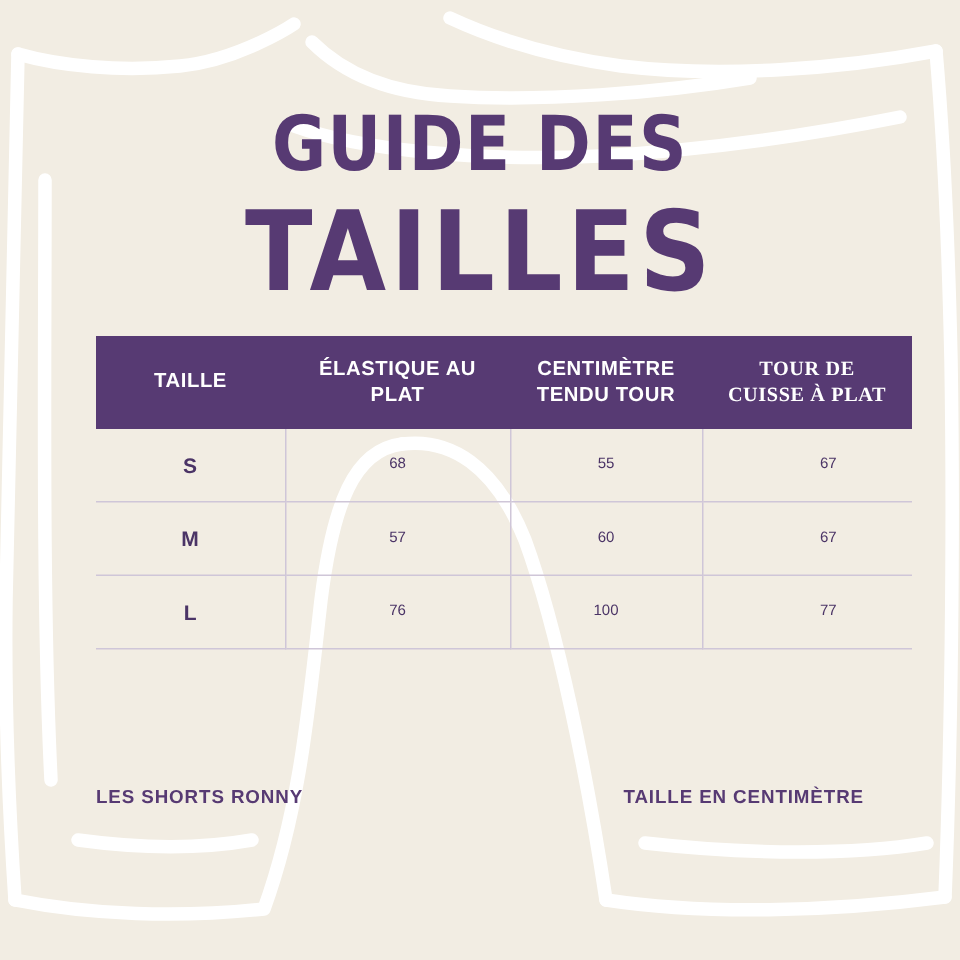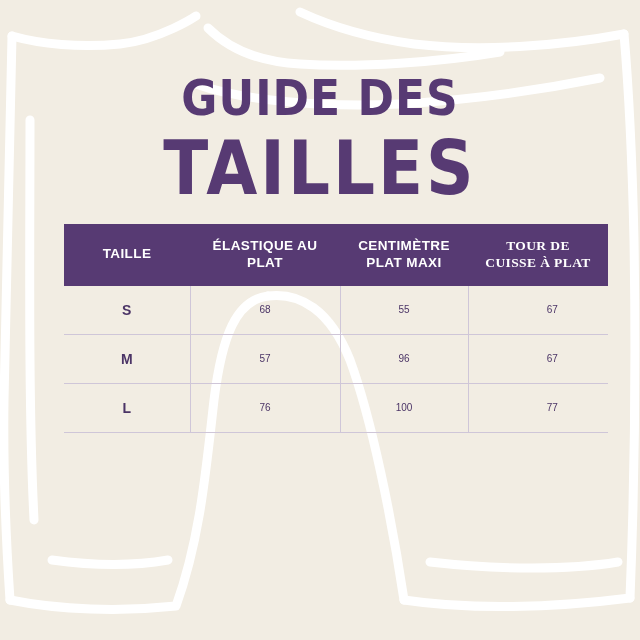--- a/index.html
+++ b/index.html
@@ -165,46 +165,50 @@
           <tr>
             <th class="col-taille">
               <span>TAILLE</span>
             </th>
             <th class="col-b">
               <span>ÉLASTIQUE AU</span><br>
               <span>PLAT</span>
             </th>
             <th class="col-c">
               <span>CENTIMÈTRE</span><br>
-              <span>PLAT MAXI</span>
+              <span>TENDU TOUR</span>
             </th>
             <th class="col-d">
               <span>TOUR DE</span><br>
               <span>CUISSE À PLAT</span>
             </th>
           </tr>
         </thead>
         <tbody>
           <tr>
             <td class="size-label">S</td>
             <td>68</td>
             <td>55</td>
             <td>67</td>
           </tr>
           <tr>
             <td class="size-label">M</td>
             <td>57</td>
-            <td>96</td>
+            <td>60</td>
             <td>67</td>
           </tr>
           <tr>
             <td class="size-label">L</td>
             <td>76</td>
             <td>100</td>
             <td>77</td>
           </tr>
         </tbody>
       </table>
     </div>
 
+    <div class="footer">
+      <div class="footer-text">LES SHORTS RONNY</div>
+      <div class="footer-text">TAILLE EN CENTIMÈTRE</div>
+    </div>
 
   </div>
 </div>
 
 </body></html>

